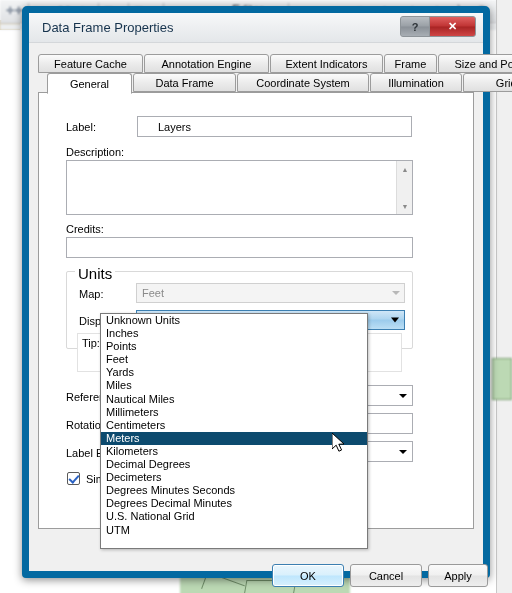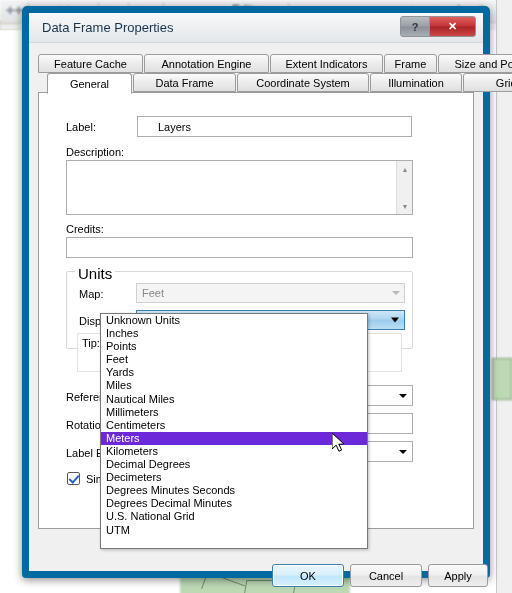--- a/index.html
+++ b/index.html
@@ -303,21 +303,21 @@
   .dl-item {
     height: 13.1px;
     line-height: 13.1px;
     padding-left: 5px;
     font-size: 11px;
     color: #000;
     white-space: nowrap;
     cursor: default;
   }
   .dl-item.sel {
-    background: #6d28d9;
+    background: #0c4a6e;
     color: #ffffff;
   }
 
   
   .btn {
     position: absolute;
     height: 23px;
     background: linear-gradient(to bottom, #fafafa 0%, #f0f0f0 48%, #e3e3e3 52%, #eeeeee 100%);
     border: 1px solid #9a9a9a;
     border-radius: 3px;

